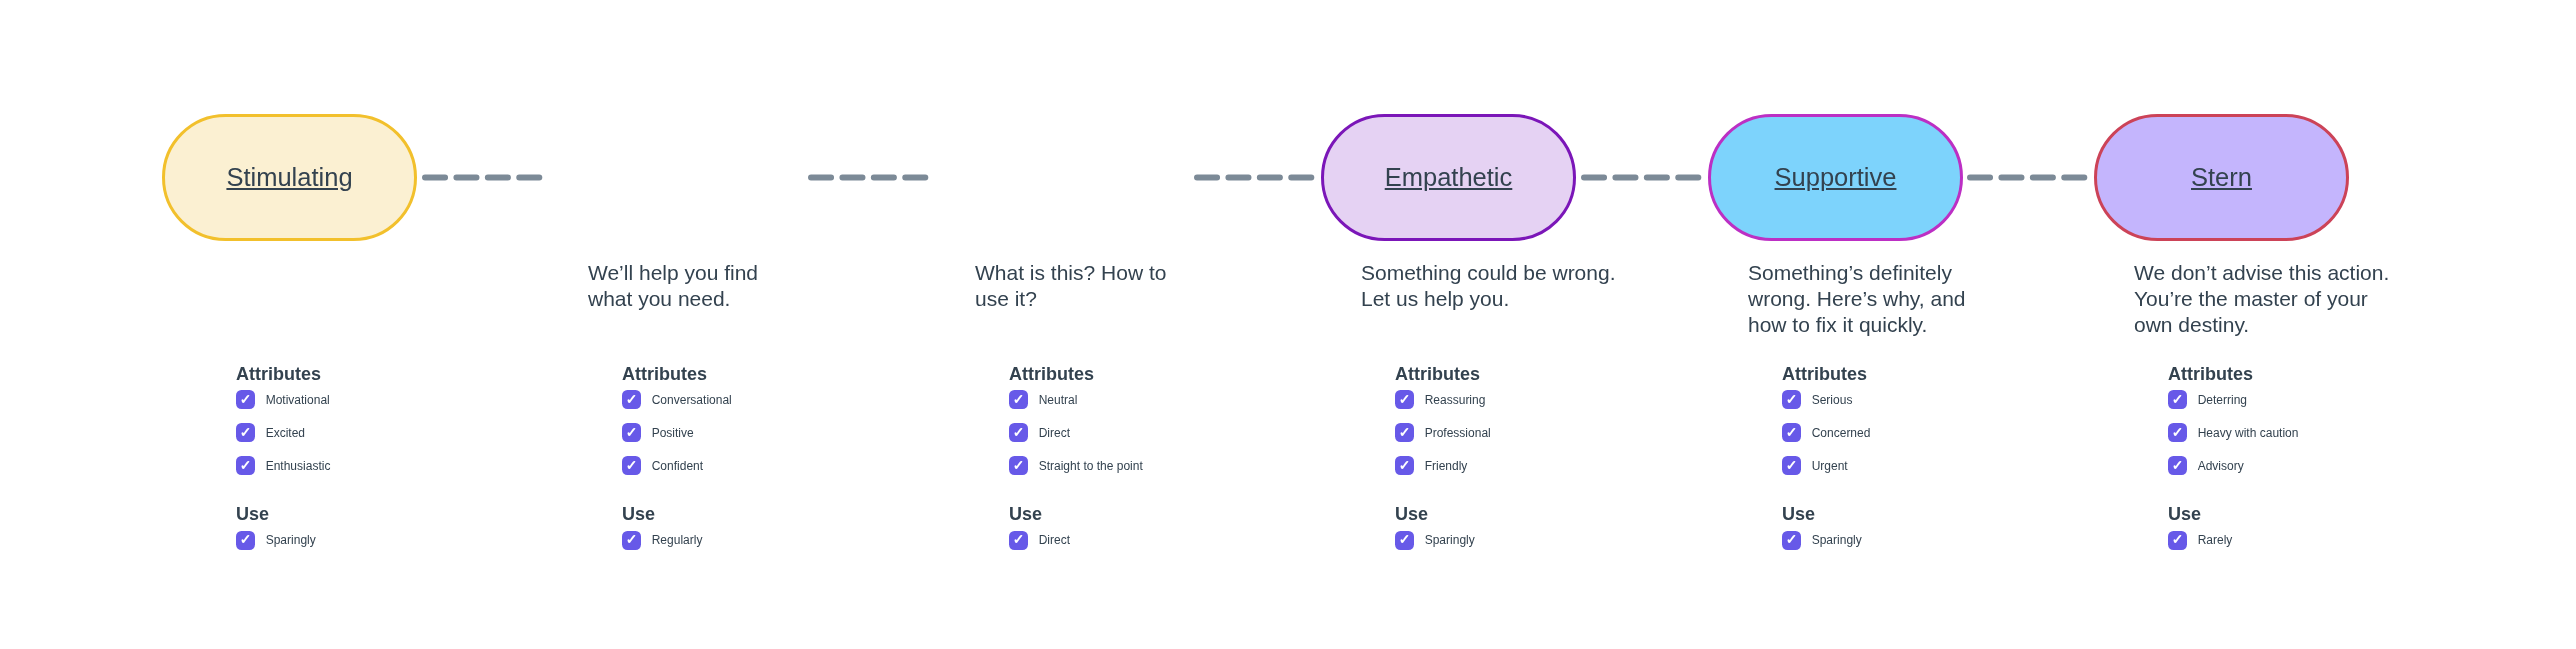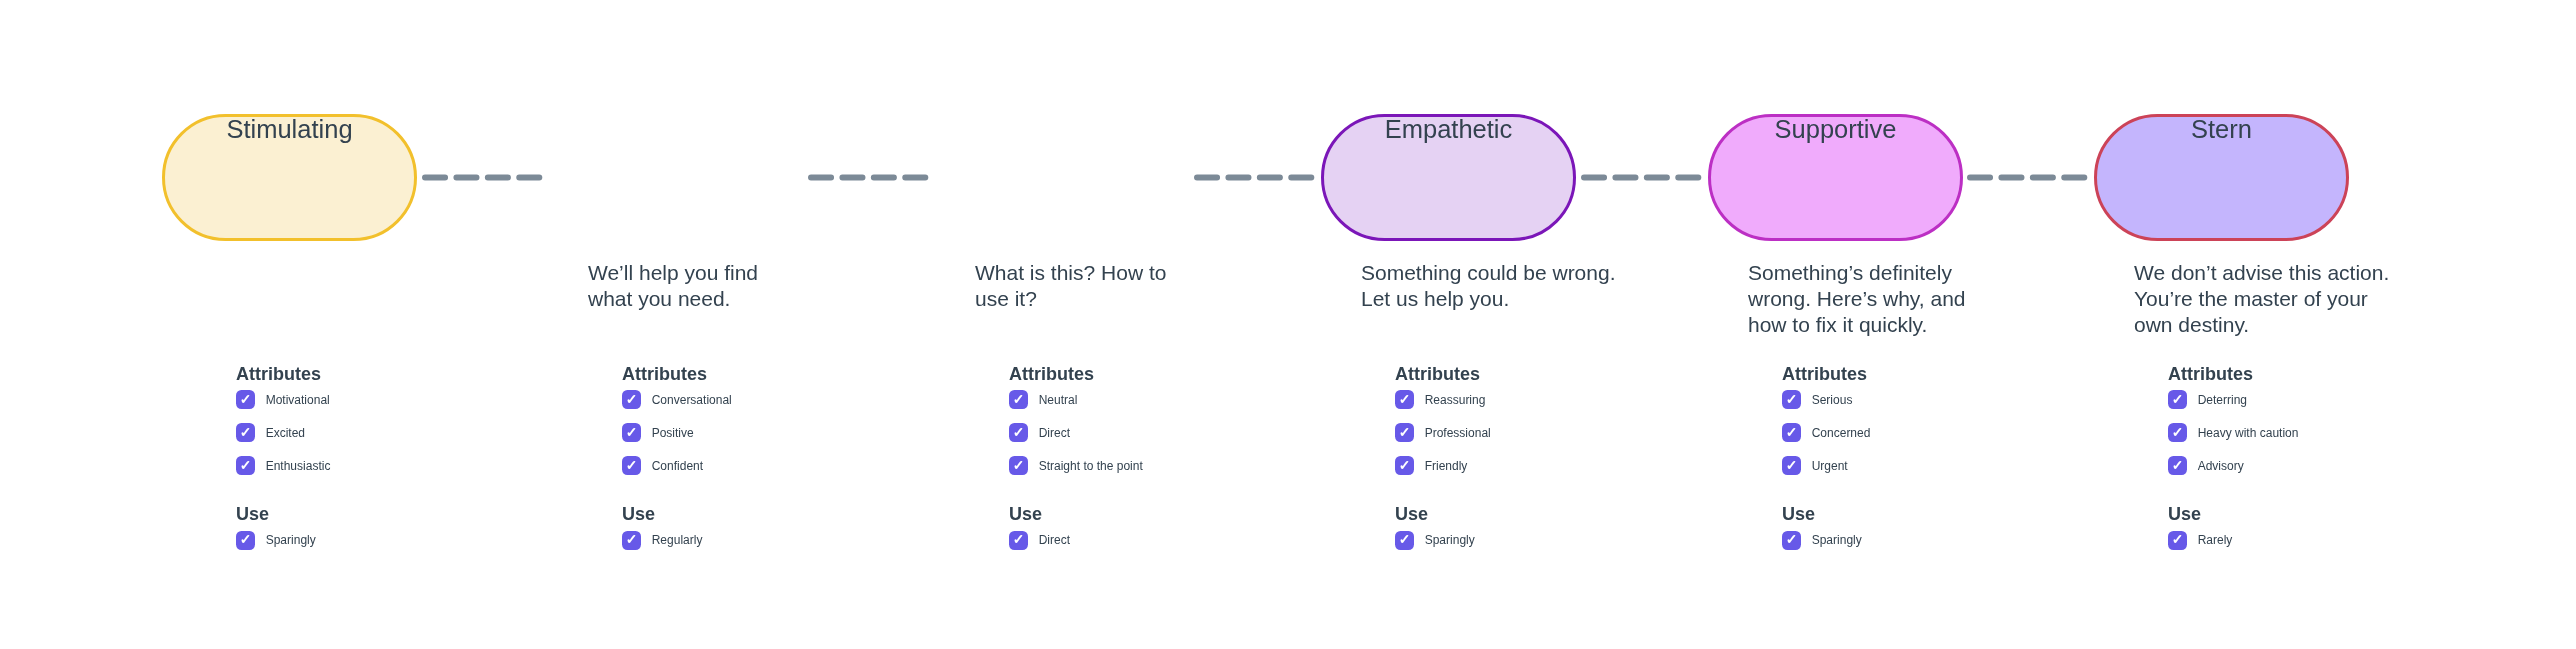--- a/index.html
+++ b/index.html
@@ -29,21 +29,23 @@
     position: absolute;
     top: 114px;
     left: 66px;
     width: 255px;
     height: 127px;
     box-sizing: border-box;
     border: 3.4px solid #999;
     border-radius: 64px;
     background: #eee;
     display: flex;
+    align-items: center;
     justify-content: center;
+    text-decoration: underline;
   }
   .pill-label {
     font-size: 25.5px;
     line-height: 1;
     color: var(--text, #33424F);
   }
   .description {
     position: absolute;
     top: 260px;
     left: 106px;
@@ -264,21 +266,21 @@
           <span class="checkbox">
               <span class="checkmark">✓</span>
             </span>
           <span class="check-label">Sparingly</span>
         </div>
       </div>
     </div>
   </div>
 
   <div class="tone-column" style="left:1642px">
-    <div class="pill" style="border-color: rgb(188, 47, 196); background: #f0abfc;">
+    <div class="pill" style="border-color: rgb(188, 47, 196); background: #7dd3fc;">
       <span class="pill-label">Supportive</span>
     </div>
     <div class="description">Something’s definitely
 wrong. Here’s why, and
 how to fix it quickly.</div>
     <div class="sections">
       <div class="attributes-section">
         <div class="section-header">Attributes</div>
         <div class="check-row">
           <span class="checkbox">

